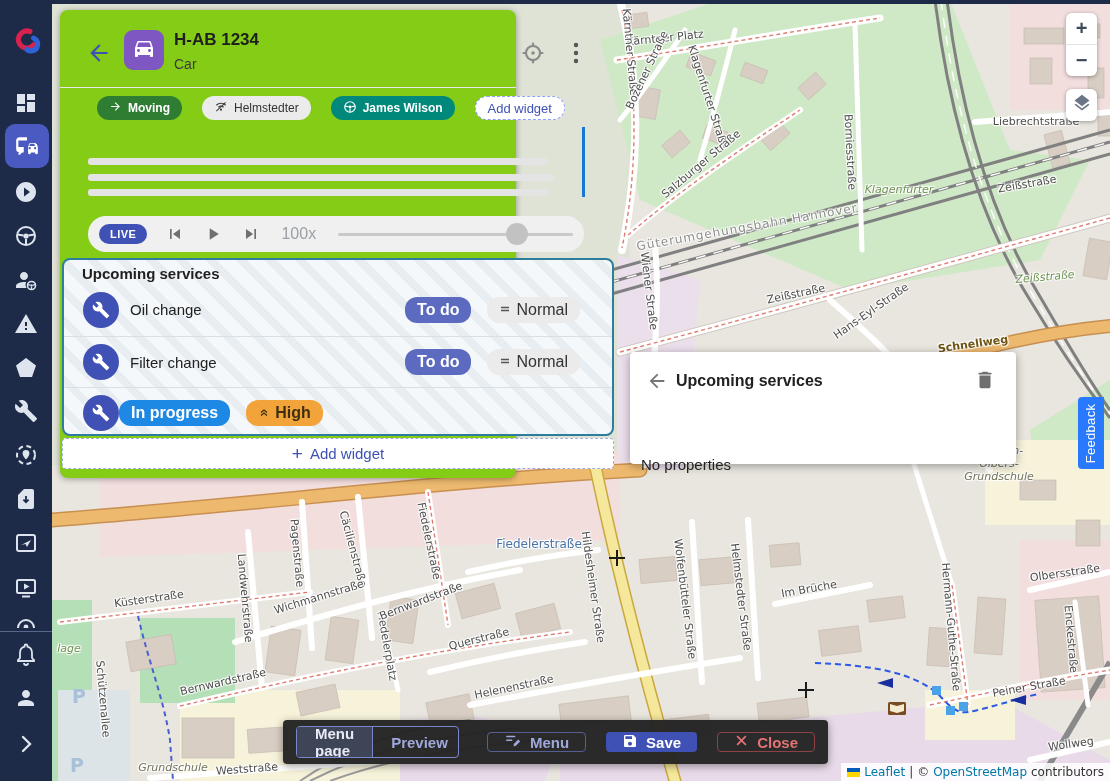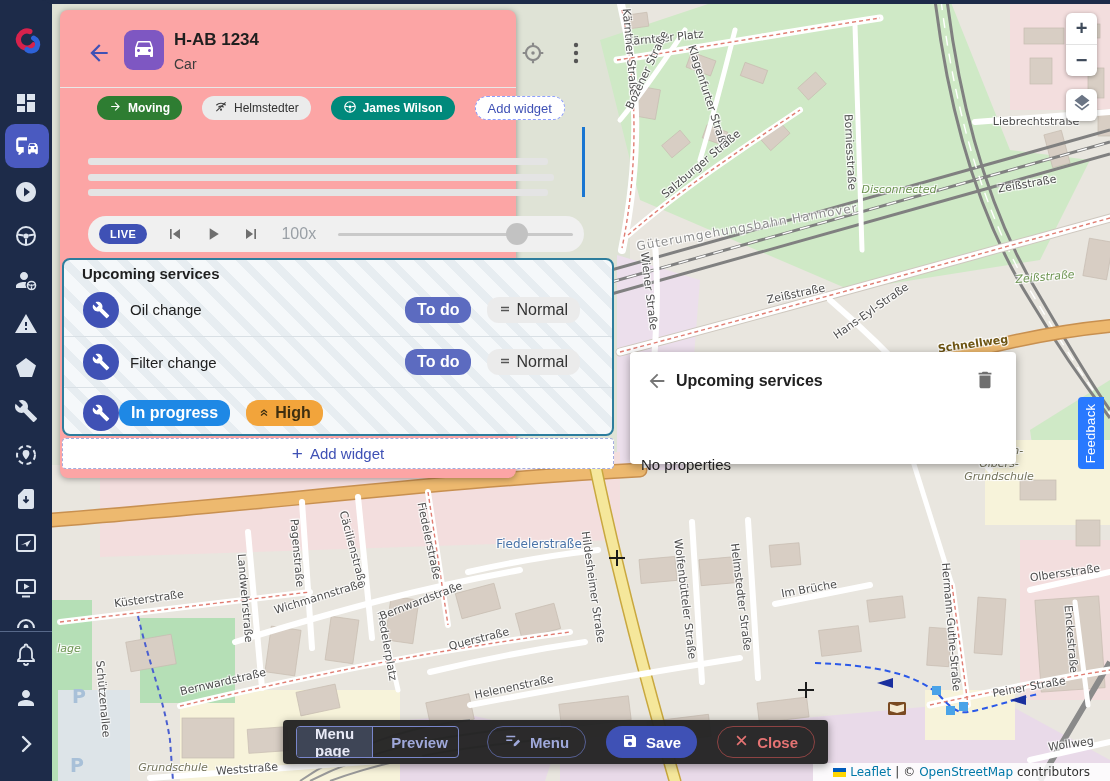--- a/index.html
+++ b/index.html
@@ -25,38 +25,38 @@
   .map-zoomctl .zdiv { height:1px; background:#e3e3e3; }
   .map-layers { position:absolute; left:1066px; top:89px; width:31px; height:32px; background:#fff;
     border-radius:6px; box-shadow:0 1px 4px rgba(0,0,0,.35); z-index:4;
     display:flex; align-items:center; justify-content:center; }
 
   .feedback { position:absolute; left:1078px; top:397px; width:26px; height:72px; background:#2979ff;
     border-radius:4px 0 0 4px; z-index:4; display:flex; align-items:center; justify-content:center; }
   .feedback span { color:#fff; font-size:13px; transform:rotate(-90deg); white-space:nowrap; letter-spacing:.3px; }
 
   .attribution { position:absolute; right:0; bottom:0; height:18px; background:rgba(255,255,255,.85);
-    z-index:3; display:flex; align-items:center; gap:4px; padding:0 20px;
+    z-index:3; display:flex; align-items:center; gap:4px; padding:0 6px;
     font:12px "DejaVu Sans", sans-serif; color:#333; }
   .attribution a { color:#0078a8; text-decoration:none; }
   .ua-flag { width:13px; height:9px; display:inline-block; }
   .ua-flag .b { display:block; width:13px; height:4.5px; background:#005bbb; }
   .ua-flag .y { display:block; width:13px; height:4.5px; background:#ffd500; }
 
   
   .sidebar { position:absolute; left:0; top:0; width:52px; height:781px; background:#1d2b49;
     border-radius:0 10px 0 0; z-index:8; overflow:hidden; }
   .sb-ic { position:absolute; left:14px; width:24px; height:24px; color:#dde4ee; cursor:pointer; }
   .sb-ic svg { display:block; }
   .sb-sel { position:absolute; left:5px; top:124px; width:44px; height:44px; background:#4a5ac0; border-radius:10px; cursor:pointer;
     display:flex; align-items:center; justify-content:center; }
   .sb-div { position:absolute; left:0; top:631px; width:52px; height:1px; background:rgba(160,180,215,.45); }
 
   
-  .panel { position:absolute; left:60px; top:10px; width:456px; height:468px; background:#fca5a5;
+  .panel { position:absolute; left:60px; top:10px; width:456px; height:468px; background:#84cc16;
     border-radius:8px; z-index:5; box-shadow:0 1px 6px rgba(0,0,0,.35);text-decoration:underline; }
   .p-header { position:relative; height:78px; border-bottom:1px solid #e8e8e8; }
   .back-btn { position:absolute; left:26px; top:30px; width:26px; height:26px; color:#3f51b5; cursor:pointer; }
   .avatar { position:absolute; left:64px; top:20px; width:40px; height:40px; background:#7e57c2; border-radius:9px;
     display:flex; align-items:center; justify-content:center; }
   .p-title { position:absolute; left:114px; top:20px; font-size:17px; font-weight:bold; color:#1f1f1f; }
   .p-sub { position:absolute; left:114px; top:46px; font-size:14px; color:#3c3c3c; }
   .locate-btn { position:absolute; left:460px; top:30px; width:26px; height:26px; color:#8a8a8a; cursor:pointer; }
   .dots-btn { position:absolute; left:505px; top:30px; width:22px; height:26px; color:#555; cursor:pointer;
     display:flex; align-items:center; justify-content:center; }
@@ -111,21 +111,21 @@
   .props .pr-empty { position:absolute; left:11px; top:60px; font-size:15px; color:#212121;margin-top:44px; }
 
   
   .toolbar { position:absolute; left:283px; top:720px; width:545px; height:44px; background:rgba(34,34,34,.96);
     border-radius:4px; z-index:7; display:flex; align-items:center; padding:0 13px; box-shadow:0 2px 8px rgba(0,0,0,.4); }
   .seg { display:flex; border:1px solid #7986cb; border-radius:4px; overflow:hidden; height:32px; }
   .seg .seg-btn { display:flex; align-items:center; justify-content:center; font-size:15px; font-weight:bold;
     cursor:pointer; padding:0 18px; }
   .seg .active { background:#3e4556; color:#e8eaf6; border-right:1px solid #7986cb; }
   .seg .idle { color:#9fa8da; }
-  .tb-btn { height:32px; display:flex; align-items:center; justify-content:center; gap:8px; border-radius:16px;
+  .tb-btn { height:20px; display:flex; align-items:center; justify-content:center; gap:8px; border-radius:4px;
     font-size:15px; font-weight:bold; cursor:pointer; padding:0 16px; }
   .tb-menu { margin-left:28px; border:1px solid #565f93; color:#9fa8da; }
   .tb-save { margin-left:20px; background:#3f51b5; color:#fff; }
   .tb-close { margin-left:20px; border:1px solid #8d4343; color:#e57373; }
 </style>
 </head>
 <body>
 
 <div class="map">
   <div class="mapworld">
@@ -285,21 +285,21 @@
     </svg>
 
     <div id="labels">
         <div class="lbl" style="left: 665px; top: 38px; transform: translate(-50%, -50%) rotate(-6deg);">Kärntner Platz</div>
         <div class="lbl" style="left: 630px; top: 52px; transform: translate(-50%, -50%) rotate(85deg);">Kärntner Straße</div>
         <div class="lbl" style="left: 708px; top: 97px; transform: translate(-50%, -50%) rotate(72deg);">Klagenfurter Straße</div>
         <div class="lbl" style="left: 647px; top: 70px; transform: translate(-50%, -50%) rotate(-65deg);">Bozener Straße</div>
         <div class="lbl" style="left: 701px; top: 164px; transform: translate(-50%, -50%) rotate(-40deg);">Salzburger Straße</div>
         <div class="lbl" style="left: 850px; top: 152px; transform: translate(-50%, -50%) rotate(87deg);">Borniesstraße</div>
         <div class="lbl" style="left: 1036px; top: 121px; transform: translate(-50%, -50%) rotate(0deg);">Liebrechtstraße</div>
-        <div class="lbl green" style="left: 899px; top: 189px; transform: translate(-50%, -50%) rotate(0deg);">Disconnected</div>
+        <div class="lbl green" style="left: 899px; top: 189px; transform: translate(-50%, -50%) rotate(0deg);">Klagenfurter</div>
         <div class="lbl rail" style="left: 747px; top: 227px; transform: translate(-50%, -50%) rotate(-10deg);">Güterumgehungsbahn Hannover</div>
         <div class="lbl" style="left: 796px; top: 294px; transform: translate(-50%, -50%) rotate(-12deg);">Zeißstraße</div>
         <div class="lbl" style="left: 1027px; top: 184px; transform: translate(-50%, -50%) rotate(-10deg);">Zeißstraße</div>
         <div class="lbl green" style="left: 1045px; top: 277px; transform: translate(-50%, -50%) rotate(-5deg);">Zeißstraße</div>
         <div class="lbl" style="left: 871px; top: 311px; transform: translate(-50%, -50%) rotate(-35deg);">Hans-Eyl-Straße</div>
         <div class="lbl" style="left: 649px; top: 291px; transform: translate(-50%, -50%) rotate(83deg);">Wiener Straße</div>
         <div class="lbl dark" style="left: 973px; top: 344px; transform: translate(-50%, -50%) rotate(-8deg);">Schnellweg</div>
         <div class="lbl poi" style="left: 999px; top: 463px; transform: translate(-50%, -50%) rotate(0deg);">Wilhelm-
 Olbers-
 Grundschule</div>

